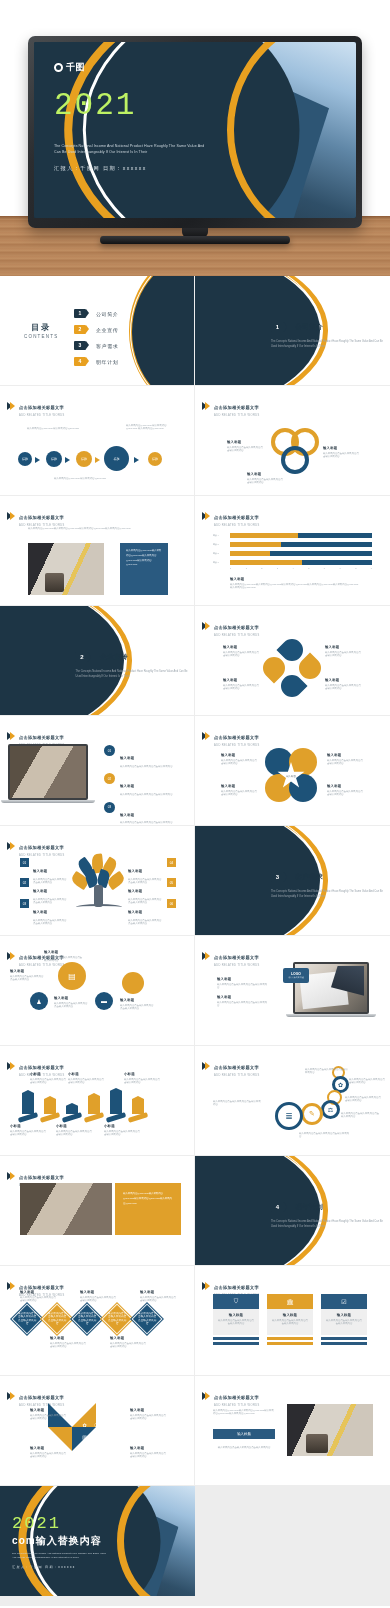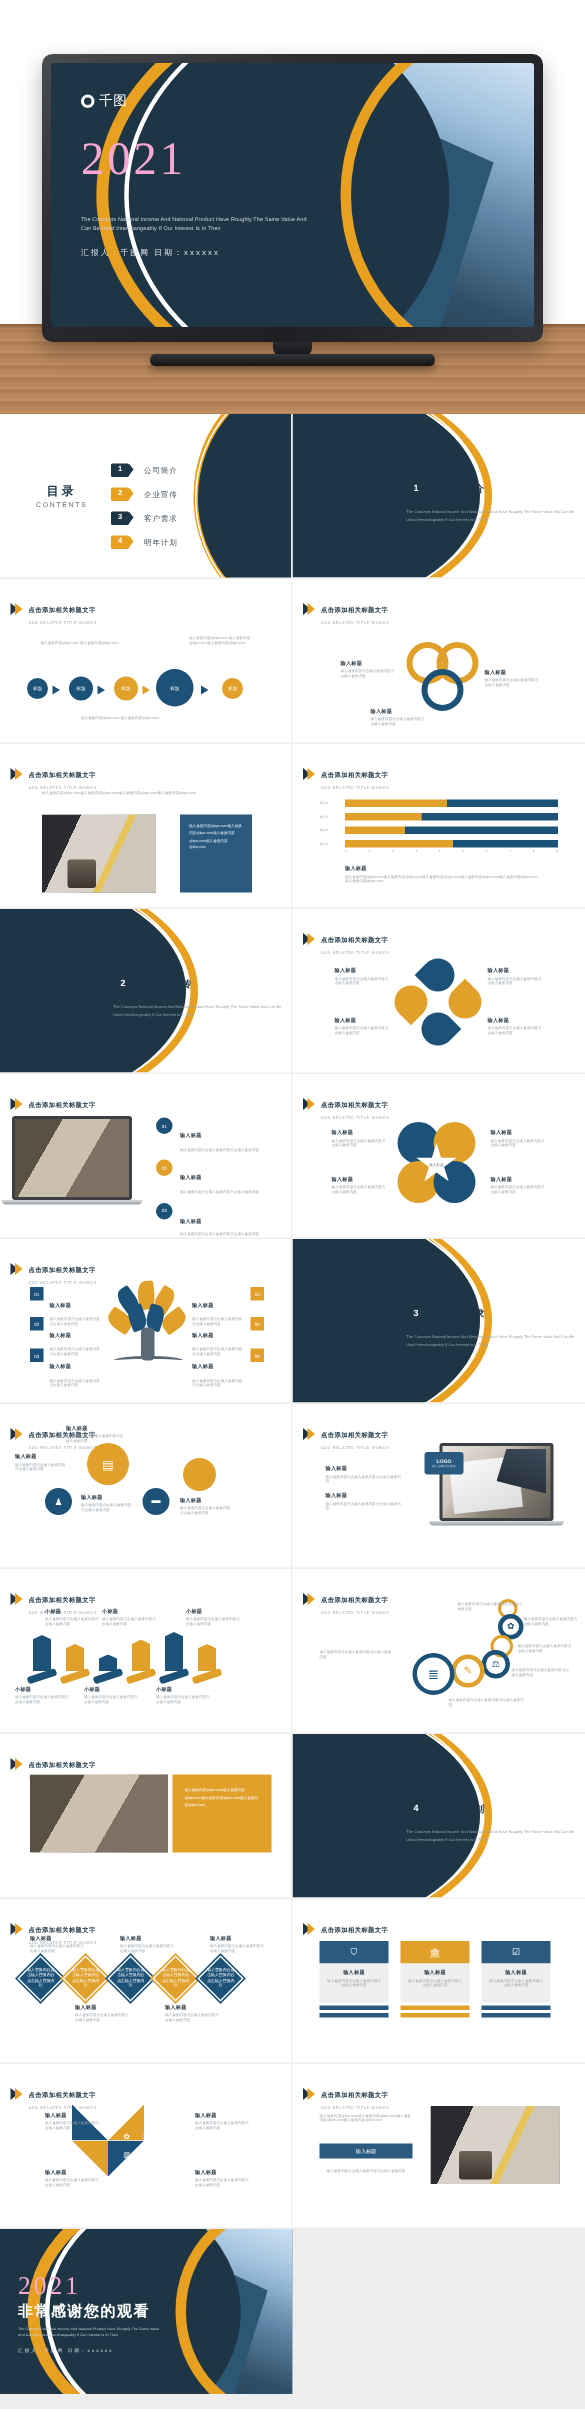--- a/index.html
+++ b/index.html
@@ -87,24 +87,24 @@
     border-radius:50%; background:#1d3545; transform:translateX(-62%);
   }
   .cover .arc-orange2{
     position:absolute; right:-34%; top:-18%; width:74%; height:136%;
     border-radius:50%; border:7px solid #e8a020; background:transparent;
   }
   .cover-body{ position:absolute; left:0; top:0; width:62%; height:100%; z-index:5; }
 
   .logo-row{ position:absolute; left:10%; top:11%; display:flex; align-items:center; gap:3px; }
   .logo-mark{ width:9px; height:9px; border-radius:50%; border:2px solid #fff; }
-  .logo-text{ color:#fff; font-size:9px; font-weight:normal; letter-spacing:.5px; }
-
-  .hero-year{ position:absolute; left:10%; top:27%; color:#f9a8d4; font-size:31px;
-              letter-spacing:2px; font-weight:300; line-height:1; font-family:Liberation Serif, serif;}
+  .logo-text{ color:#fff; font-size:9px; font-weight:bold; letter-spacing:.5px; }
+
+  .hero-year{ position:absolute; left:10%; top:27%; color:#bef264; font-size:31px;
+              letter-spacing:2px; font-weight:300; line-height:1; font-family:Liberation Mono, monospace;}
   .hero-title{ position:absolute; left:10%; top:44%; color:#fff; font-size:17px;
                letter-spacing:2px; font-weight:bold; white-space:nowrap; }
   .hero-sub{ position:absolute; left:10%; top:58%; width:78%; color:#cdd7de; font-size:3.6px;
              line-height:1.65; letter-spacing:.1px; }
   .hero-meta{ position:absolute; left:10%; top:70%; color:#dde5ea; font-size:5.2px; letter-spacing:1.4px;}
 
   
   .grid{ position:relative; width:390px; background:#fff; }
   .row{ display:flex; width:390px; }
   .thumb{
@@ -997,21 +997,21 @@
   <div style="position:relative;width:390px;height:120px;background:#ededed;">
     <div style="position:absolute;left:0;top:0;width:195px;height:110px;overflow:hidden;">
       <div class="cover">
         <div class="photo"></div>
         <div class="arc-dark"></div>
         <div class="arc-white"></div>
         <div class="arc-orange"></div>
         <div class="arc-orange2"></div>
         <div class="cover-body">
           <div class="hero-year" style="font-size:17px;top:26%;">2021</div>
-          <div class="hero-title" style="font-size:10px;top:44%;letter-spacing:1px;">非常感谢您的观看</div>
+          <div class="hero-title" style="font-size:10px;top:44%;letter-spacing:1px;">com输入替换内容</div>
           <div class="hero-sub" style="font-size:2.3px;top:60%;">The Concepts National Income And National Product Have Roughly The Same Value And Can Be Used Interchangeably If Our Interest Is In Their</div>
           <div class="hero-meta" style="font-size:3px;top:72%;">汇报人：千图网  日期：xxxxxx</div>
         </div>
       </div>
     </div>
   </div>
 
 </div>
 
 </body></html>

